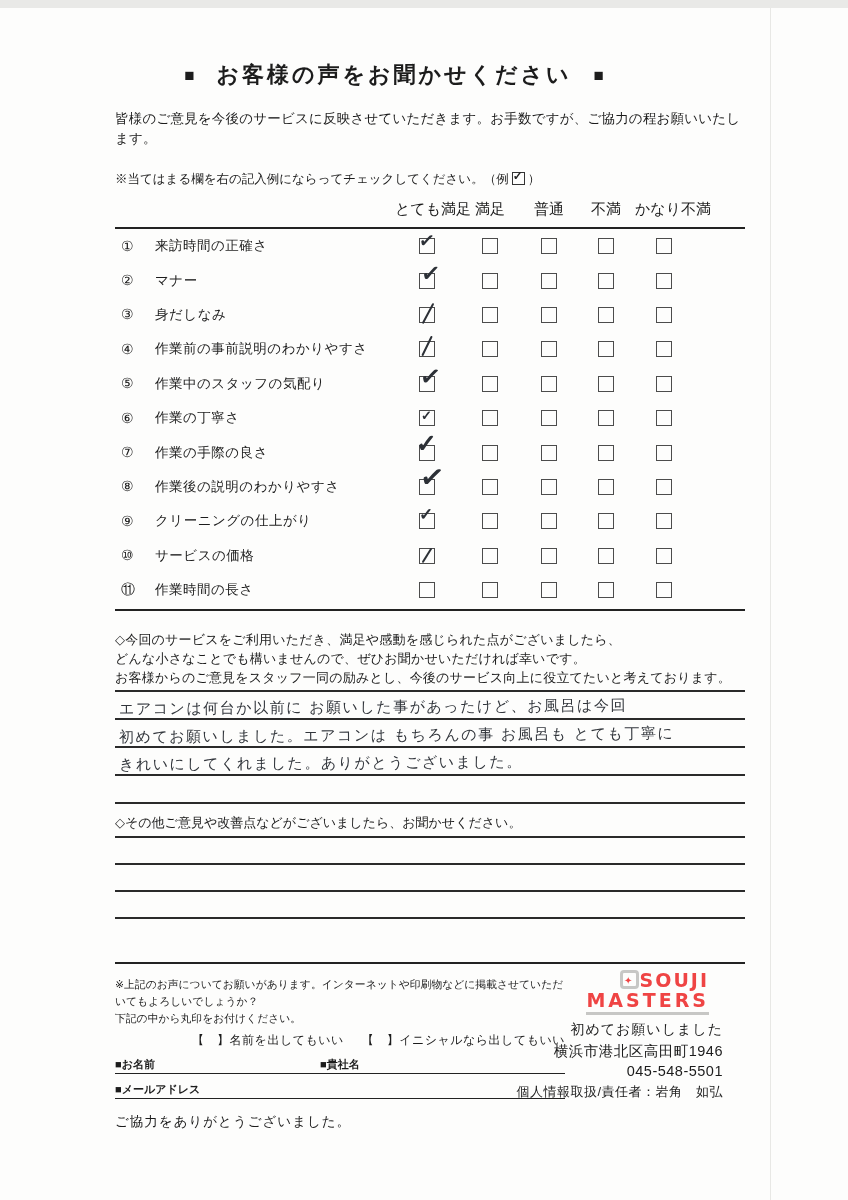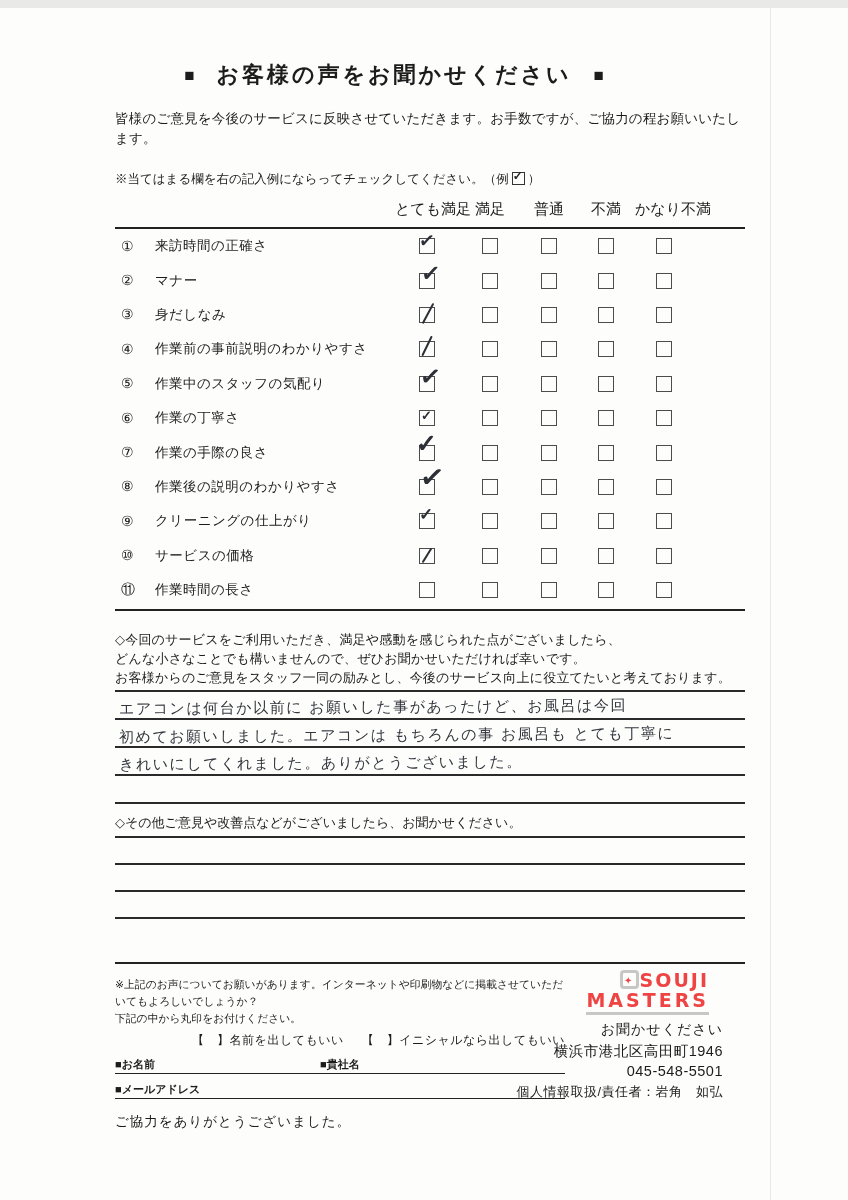--- a/index.html
+++ b/index.html
@@ -413,19 +413,19 @@
         <span>■メールアドレス</span>
       </div>
       <div class="f-thanks">ご協力をありがとうございました。</div>
     </div>
 
     <div class="f-right">
       <div class="logo">
         <div class="logo-l1"><span class="logo-o"></span><span>SOUJI</span></div>
         <div class="logo-l2">MASTERS</div>
       </div>
-      <div class="co-name">お聞かせください</div>
+      <div class="co-name">初めてお願いしました</div>
       <div class="co-addr">横浜市港北区高田町1946</div>
       <div class="co-phone">045-548-5501</div>
       <div class="co-privacy">個人情報取扱/責任者：岩角　如弘</div>
     </div>
   </div>
 </div>
 
 </body></html>

